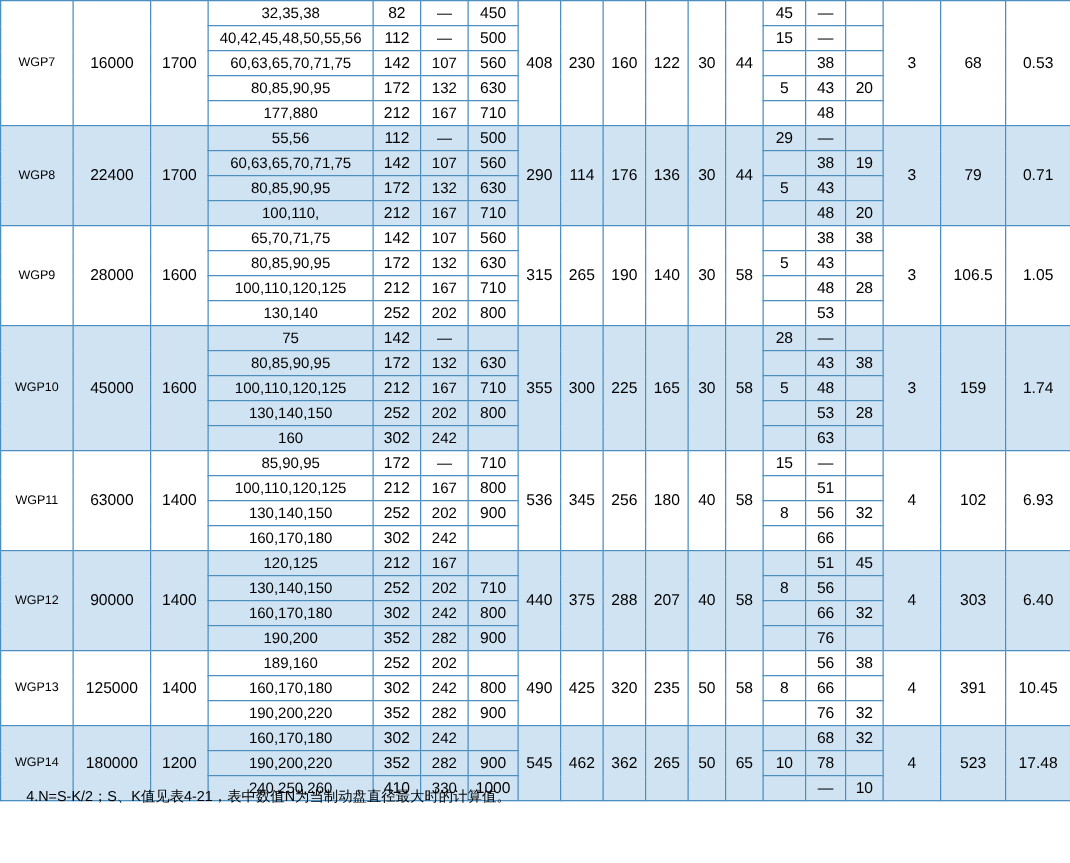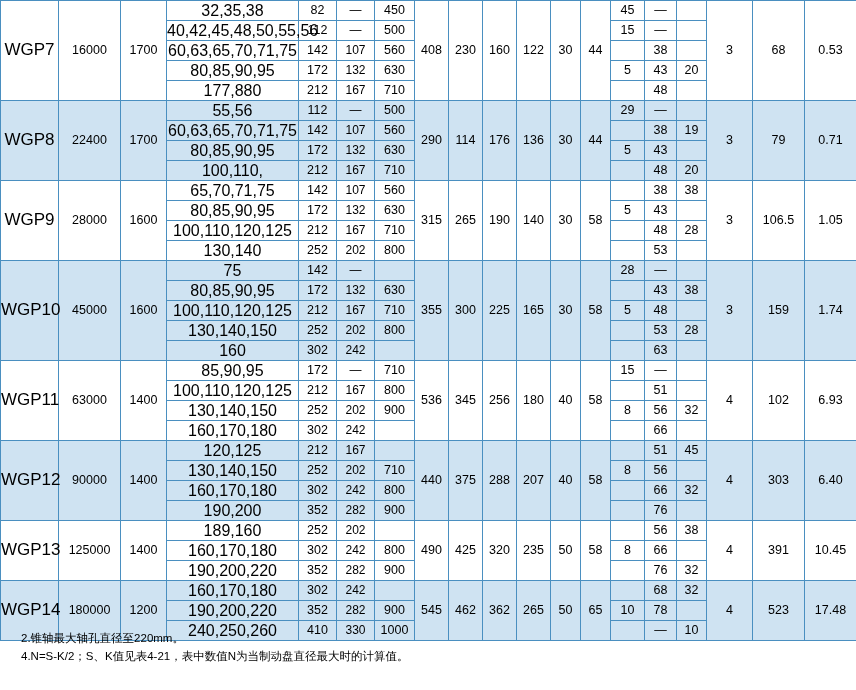--- a/index.html
+++ b/index.html
@@ -3,23 +3,23 @@
 <meta charset="utf-8">
 <style>
   html,body{margin:0;padding:0;background:#ffffff;}
   body{width:856px;height:690px;font-family:"Liberation Sans","DejaVu Sans",sans-serif;color:#000;}
   #sheet{position:relative;width:856px;height:690px;overflow:hidden;}
   table.spec{border-collapse:collapse;table-layout:fixed;width:856px;font-size:11.5px;}
   table.spec td{border:1px solid #4a8fc0;text-align:center;vertical-align:middle;padding:0;line-height:1.1;
                 height:19px;color:#000;}
   .band-a td{background:#ffffff;}
   .band-b td{background:#cfe3f2;}
-  td.model{font-size:17px;text-align:left;padding-left:8px;margin-top:44px;}
+  td.model{font-size:10px;text-align:left;padding-left:8px;margin-top:44px;}
   td.num{font-size:12.5px;}
-  td.bore{font-size:16px;text-align:left;padding-left:6px;}
+  td.bore{font-size:12px;text-align:left;padding-left:6px;}
   td.dash{font-size:12px;}
   .notes{position:absolute;left:6px;top:630px;width:844px;font-size:11.5px;line-height:1.55;color:#000;}
   .notes div{white-space:nowrap;}
   .notes .ind{padding-left:15px;}
 </style>
 </head>
 <body>
 
 <div id="sheet">
   <table class="spec">
@@ -434,16 +434,15 @@
           <td class="dash">330</td>
           <td class="num">1000</td>
           <td class="num"></td>
           <td class="num">—</td>
           <td class="num">10</td>
         </tr>
       </tbody>
   </table>
 
   <div class="notes">
-    <div class="ind">2.锥轴最大轴孔直径至220mm。</div>
     <div class="ind">4.N=S-K/2；S、K值见表4-21，表中数值N为当制动盘直径最大时的计算值。</div>
   </div>
 </div>
 
 </body></html>

